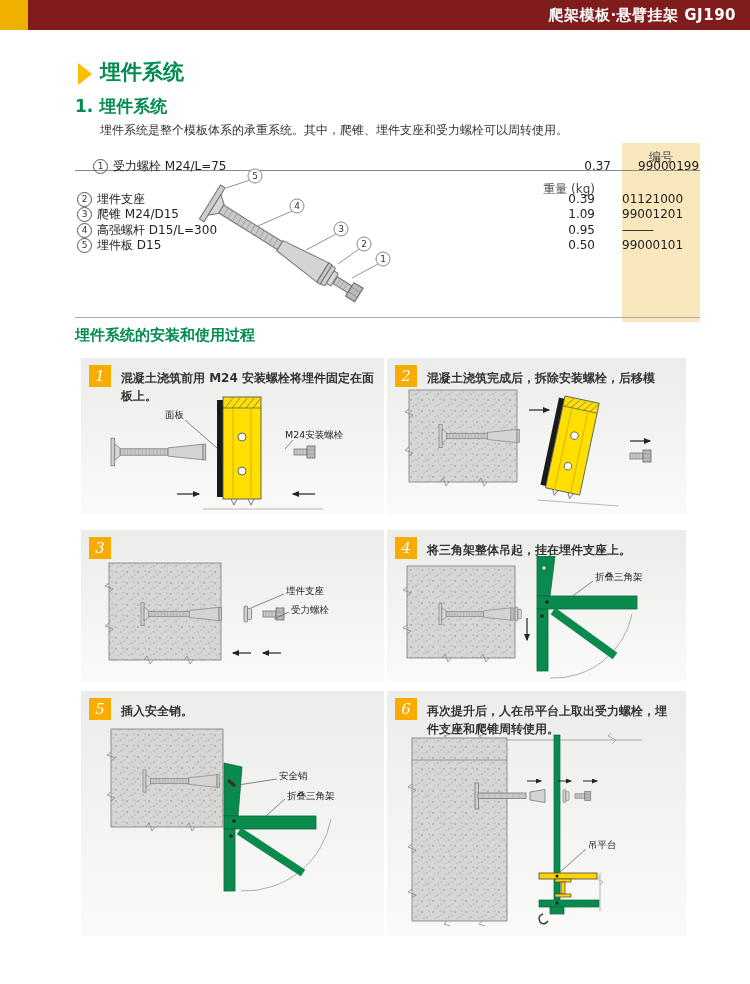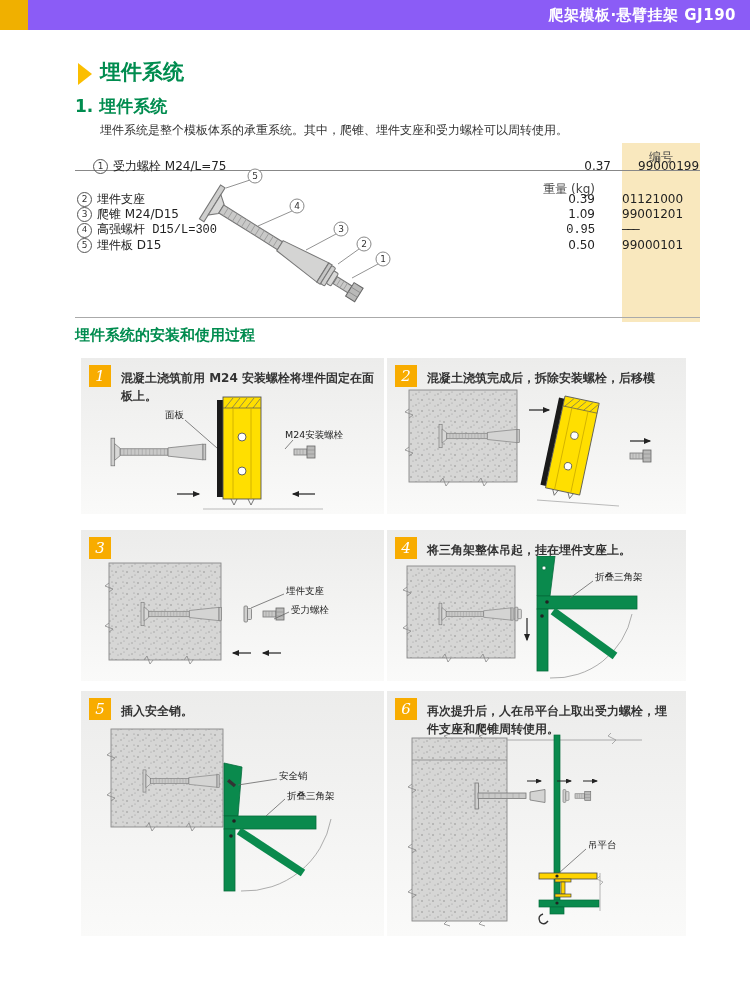--- a/index.html
+++ b/index.html
@@ -1,19 +1,19 @@
 <!DOCTYPE html>
 <html><head>
 <meta charset="utf-8">
 <style>
   html,body{margin:0;padding:0;background:#fff;}
   .page{position:relative;width:750px;height:984px;background:#fff;overflow:hidden;
         font-family:"DejaVu Sans","Liberation Sans",sans-serif;color:#333;}
   
-  .hdr{position:absolute;left:0;top:0;width:750px;height:30px;background:#8b5cf6;}
+  .hdr{position:absolute;left:0;top:0;width:750px;height:30px;background:#7f1d1d;}
   .hdr-sq{position:absolute;left:0;top:0;width:28px;height:30px;background:#F0B000;}
   .hdr-title{position:absolute;right:14px;top:0;line-height:30px;color:#fff;font-weight:bold;font-size:15px;letter-spacing:.5px;}
   
   .sec-arrow{position:absolute;left:78px;top:63px;width:0;height:0;border-left:14px solid #FBBE00;border-top:11px solid transparent;border-bottom:11px solid transparent;}
   .sec-title{position:absolute;left:100px;top:58px;font-size:21px;font-weight:bold;color:#008C4F;}
   .sub-title{position:absolute;left:75px;top:95px;font-size:17px;font-weight:bold;color:#008C4F;}
   .desc{position:absolute;left:100px;top:122px;font-size:12px;color:#333;}
   
   .tbl{position:absolute;left:75px;top:143px;width:625px;height:180px;font-size:12px;color:#222;}
   .code-bg{position:absolute;left:547px;top:0;width:78px;height:179px;background:#F9E8BE;}
@@ -125,21 +125,21 @@
     <div class="tbl-row" style="top:48px;">
       <span class="row-name"><span class="circ">2</span><span>埋件支座</span></span>
       <span class="row-weight">0.39</span>
       <span class="row-code">01121000</span>
     </div>
     <div class="tbl-row" style="top:63px;">
       <span class="row-name"><span class="circ">3</span><span>爬锥 M24/D15</span></span>
       <span class="row-weight">1.09</span>
       <span class="row-code">99001201</span>
     </div>
-    <div class="tbl-row" style="top:79px;font-family:Liberation Mono, monospace;">
+    <div class="tbl-row" style="top:79px;">
       <span class="row-name"><span class="circ">4</span><span>高强螺杆 D15/L=300</span></span>
       <span class="row-weight">0.95</span>
       <span class="row-code dash-code">———</span>
     </div>
     <div class="tbl-row" style="top:94px;">
       <span class="row-name"><span class="circ">5</span><span>埋件板 D15</span></span>
       <span class="row-weight">0.50</span>
       <span class="row-code">99000101</span>
     </div>
     <div class="rule-bot"></div>

